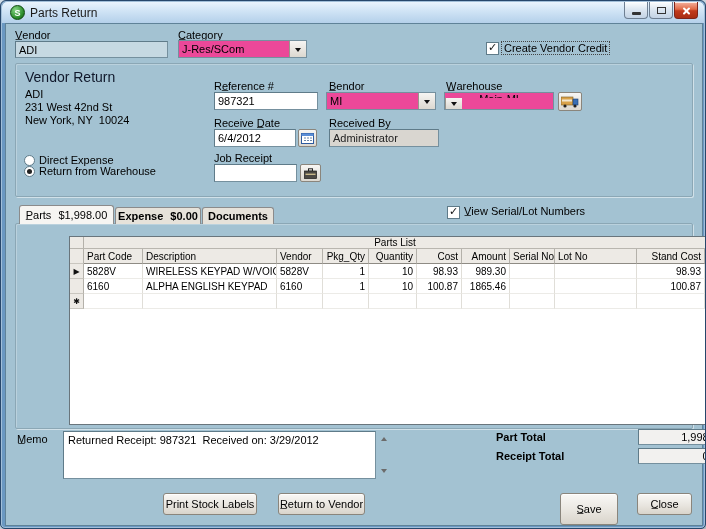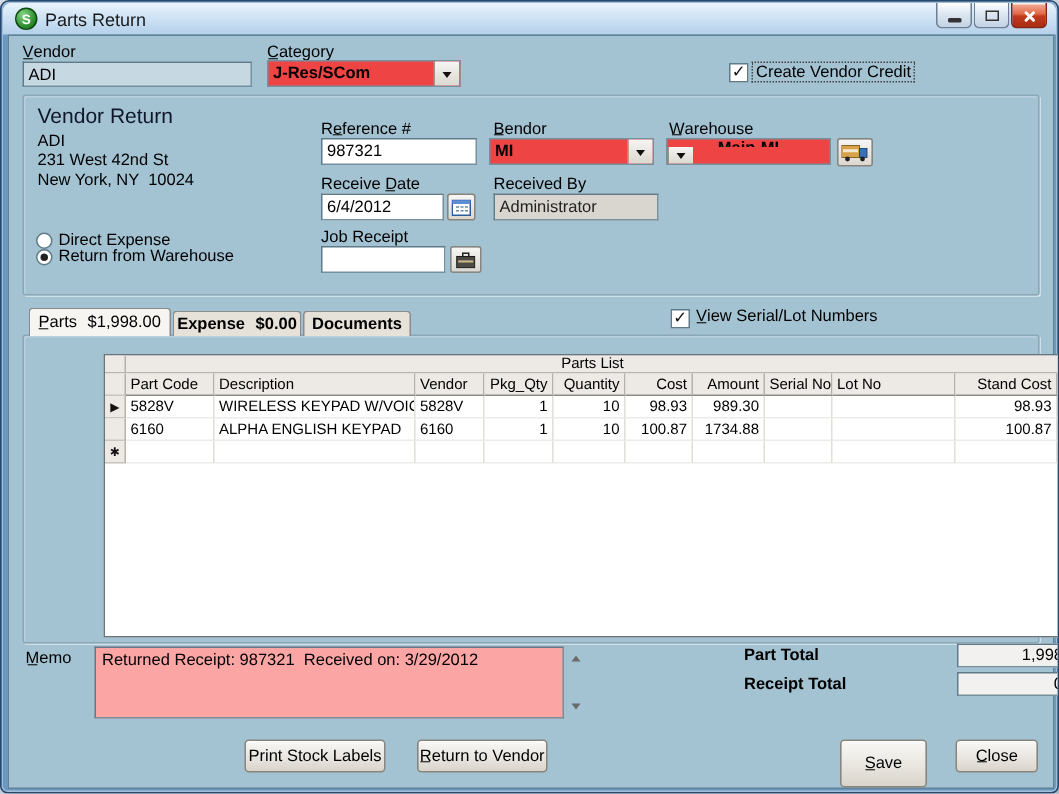--- a/index.html
+++ b/index.html
@@ -24,21 +24,21 @@
   .glyph-close::before{transform:rotate(45deg);} .glyph-close::after{transform:rotate(-45deg);}
   .client{position:absolute;left:4px;top:22px;width:698px;height:503px;background:#a3c2d2;border:1px solid #5f8298;}
 
   .lbl{position:absolute;font-size:11px;color:#000;white-space:pre;}
   .b{font-weight:bold;}
   .tb{position:absolute;background:#fff;border:1px solid #75909e;border-top-color:#5f7b89;border-left-color:#5f7b89;
     font-size:11px;padding:0 3px;display:flex;align-items:center;white-space:pre;overflow:hidden;}
   .tb.dim{background:#c6d9e2;}
   .tb.disabled{background:#d9d6d0;color:#222;}
   .tb.money{justify-content:flex-end;background:#f2f1ef;margin-left:40px;}
-  .combo{position:absolute;background:#ef4444;border:1px solid #75909e;display:flex;align-items:center;font-size:11px;font-weight:bold;}
+  .combo{position:absolute;background:#ec4899;border:1px solid #75909e;display:flex;align-items:center;font-size:11px;}
   .combo .val{flex:1;padding:0 3px;white-space:nowrap;overflow:hidden;}
   .arrowbtn{width:17px;align-self:stretch;background:linear-gradient(#f6f5f3,#dcd8d0);border-left:1px solid #9a958c;
     display:flex;align-items:center;justify-content:center;}
   .tri-dn{width:0;height:0;border:3px solid transparent;border-top:4px solid #111;margin-top:4px;}
   .tri-up-s{width:0;height:0;border:3px solid transparent;border-bottom:4px solid #6b6b6b;}
   .tri-dn-s{width:0;height:0;border:3px solid transparent;border-top:4px solid #6b6b6b;}
   .btn{position:absolute;background:linear-gradient(#f9f8f6,#e9e6e0 55%,#d9d4cb);border:1px solid #8a857c;border-radius:3px;
     font-size:11px;color:#000;display:flex;align-items:center;justify-content:center;box-shadow:inset 0 1px 0 rgba(255,255,255,.85);}
   .iconbtn{position:absolute;background:linear-gradient(#f7f6f4,#dcd8d0);border:1px solid #8a857c;border-radius:2px;
     display:flex;align-items:center;justify-content:center;}
@@ -76,21 +76,21 @@
     padding:0 3px;white-space:nowrap;overflow:hidden;}
   .ra{justify-content:flex-end;}
   .vscroll{position:absolute;right:0;top:0;bottom:0;width:17px;background:#f0eee9;border-left:1px solid #bdbab3;}
   .sbtn{position:absolute;left:1px;right:1px;height:15px;background:linear-gradient(#f9f8f6,#dcd9d2);border:1px solid #94908a;
     border-radius:2px;display:flex;align-items:center;justify-content:center;}
   .sbtn .t-up{width:0;height:0;border:4px solid transparent;border-bottom:5px solid #222;margin-top:-3px;}
   .sbtn .t-dn{width:0;height:0;border:4px solid transparent;border-top:5px solid #222;margin-bottom:-3px;}
   .sthumb{position:absolute;left:1px;right:1px;top:17px;height:24px;background:linear-gradient(90deg,#f8f7f5,#dcd9d2);
     border:1px solid #94908a;border-radius:2px;}
 
-  .memo-box{position:absolute;left:62px;top:430px;width:313px;height:48px;background:#fca5a5;border:1px solid #75909e;
+  .memo-box{position:absolute;left:62px;top:430px;width:313px;height:48px;background:#ffffff;border:1px solid #75909e;
     border-top-color:#5f7b89;border-left-color:#5f7b89;font-size:11px;padding:2px 16px 2px 4px;white-space:pre-wrap;}
   .memo-scroll{position:absolute;left:377px;top:433px;width:12px;height:42px;display:flex;flex-direction:column;
     justify-content:space-between;align-items:center;}
 </style>
 </head>
 <body>
 
 <div class="window">
   <div class="titlebar">
     <span class="app-icon">S</span>
@@ -233,21 +233,21 @@
           <div class="g-cell ra" style="flex: 0 0 68px;">98.93</div>
         </div>
         <div class="g-row g-data">
           <div class="g-sel" style="flex: 0 0 14px;"></div>
           <div class="g-cell" style="flex: 0 0 59px;">6160</div>
           <div class="g-cell" style="flex: 0 0 134px;">ALPHA ENGLISH KEYPAD</div>
           <div class="g-cell" style="flex: 0 0 46px;">6160</div>
           <div class="g-cell ra" style="flex: 0 0 46px;">1</div>
           <div class="g-cell ra" style="flex: 0 0 48px;">10</div>
           <div class="g-cell ra" style="flex: 0 0 45px;">100.87</div>
-          <div class="g-cell ra" style="flex: 0 0 48px;">1734.88</div>
+          <div class="g-cell ra" style="flex: 0 0 48px;">1865.46</div>
           <div class="g-cell" style="flex: 0 0 45px;"></div>
           <div class="g-cell" style="flex: 0 0 82px;"></div>
           <div class="g-cell ra" style="flex: 0 0 68px;">100.87</div>
         </div>
         <div class="g-row g-data">
           <div class="g-sel" style="flex: 0 0 14px;">✱</div>
           <div class="g-cell" style="flex: 0 0 59px;"></div>
           <div class="g-cell" style="flex: 0 0 134px;"></div>
           <div class="g-cell" style="flex: 0 0 46px;"></div>
           <div class="g-cell" style="flex: 0 0 46px;"></div>

